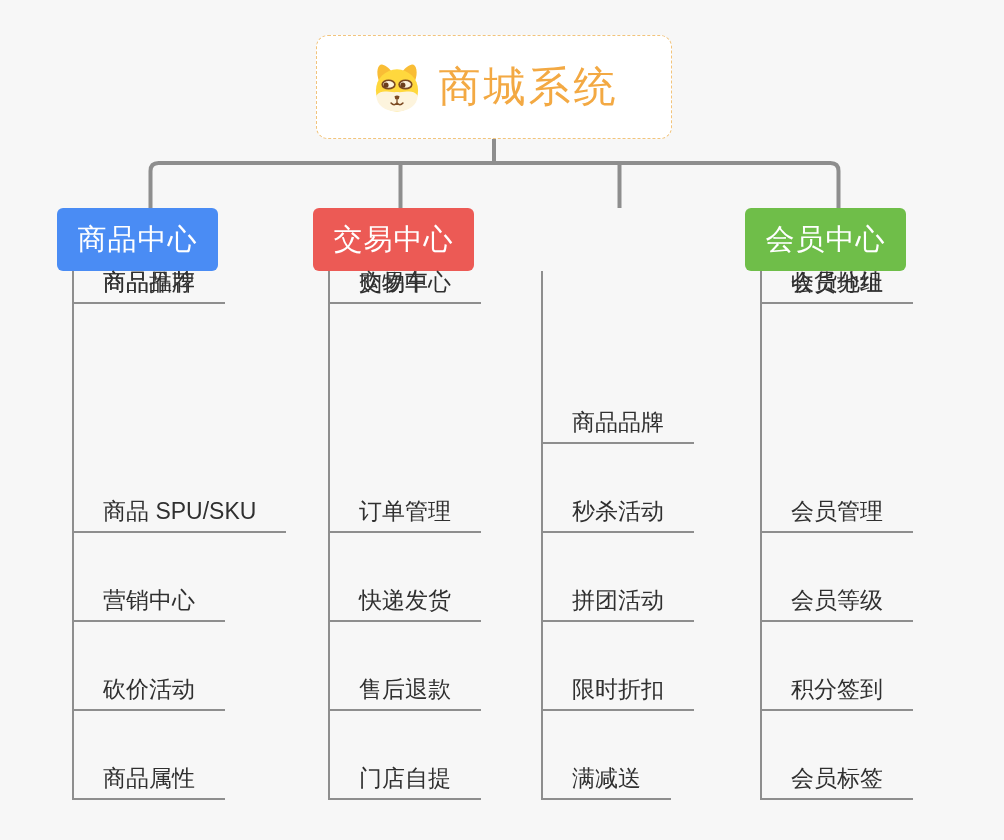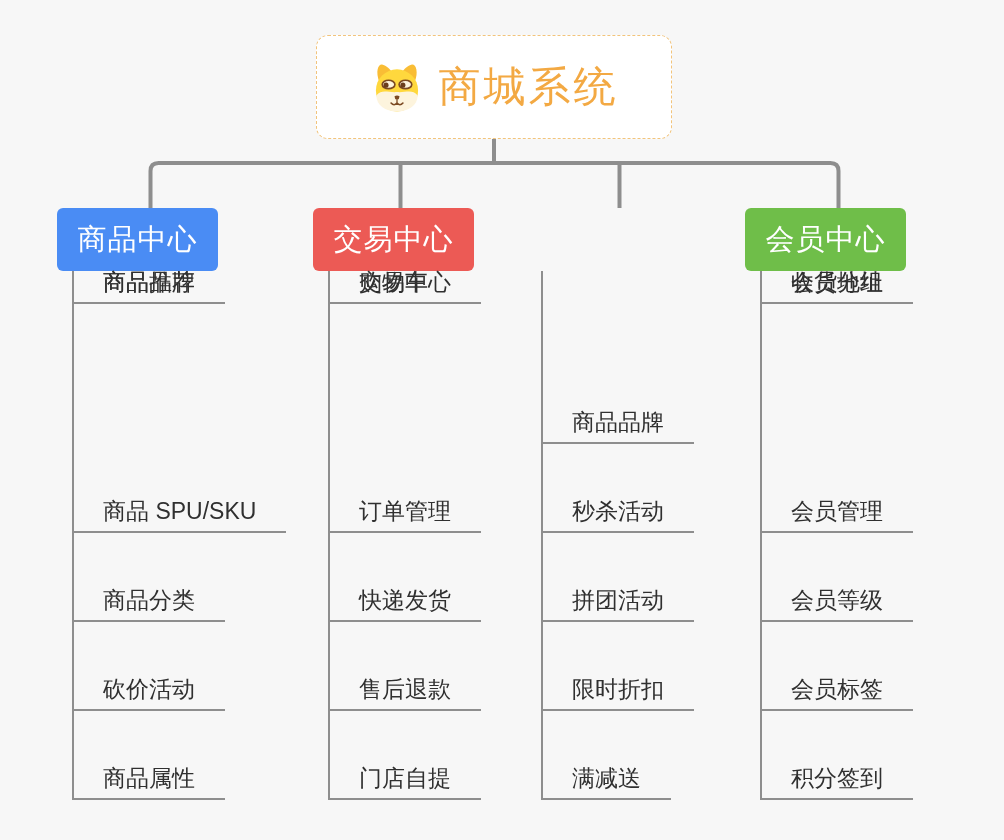--- a/index.html
+++ b/index.html
@@ -74,21 +74,21 @@
       <path d="M32 47.5 V50.5" stroke="#7c4a23" stroke-width="1.5"></path>
       <path d="M25 51 Q28.5 55 32 51 Q35.5 55 39 51" stroke="#7c4a23" stroke-width="2" fill="none" stroke-linecap="round"></path>
     </svg>
     <span class="title">商城系统</span>
   </div>
 
   <div class="branch b0">
     <div class="node" style="background-color: rgb(74, 140, 244);">商品中心</div>
     <div class="trunk"></div>
     <div class="leaf">商品 SPU/SKU</div>
-    <div class="leaf">商品分类</div>
+    <div class="leaf">营销中心</div>
     <div class="leaf">砍价活动</div>
     <div class="leaf">商品属性</div>
     <div class="leaf">商品推荐</div>
     <div class="leaf">商品品牌</div>
   </div>
 
   <div class="branch b1">
     <div class="node" style="background-color: rgb(236, 90, 85);">交易中心</div>
     <div class="trunk"></div>
     <div class="leaf">订单管理</div>
@@ -106,19 +106,19 @@
     <div class="leaf">拼团活动</div>
     <div class="leaf">限时折扣</div>
     <div class="leaf">满减送</div>
   </div>
 
   <div class="branch b3">
     <div class="node" style="background-color: rgb(111, 190, 73);">会员中心</div>
     <div class="trunk"></div>
     <div class="leaf">会员管理</div>
     <div class="leaf">会员等级</div>
+    <div class="leaf">积分签到</div>
     <div class="leaf">会员标签</div>
-    <div class="leaf">积分签到</div>
     <div class="leaf">会员分组</div>
     <div class="leaf">收货地址</div>
   </div>
 
 </div>
 
 </body></html>

